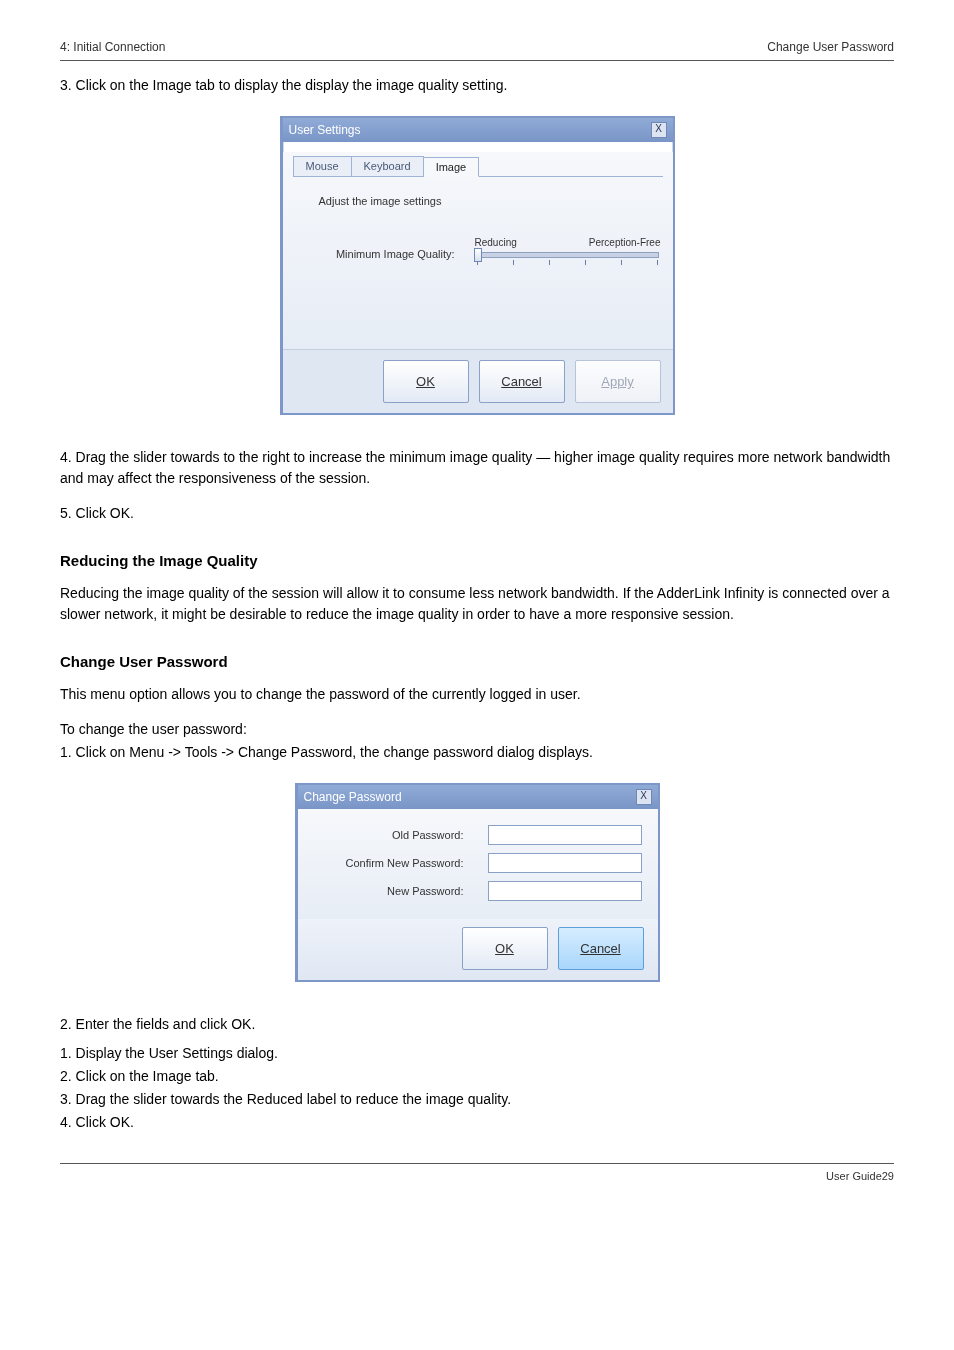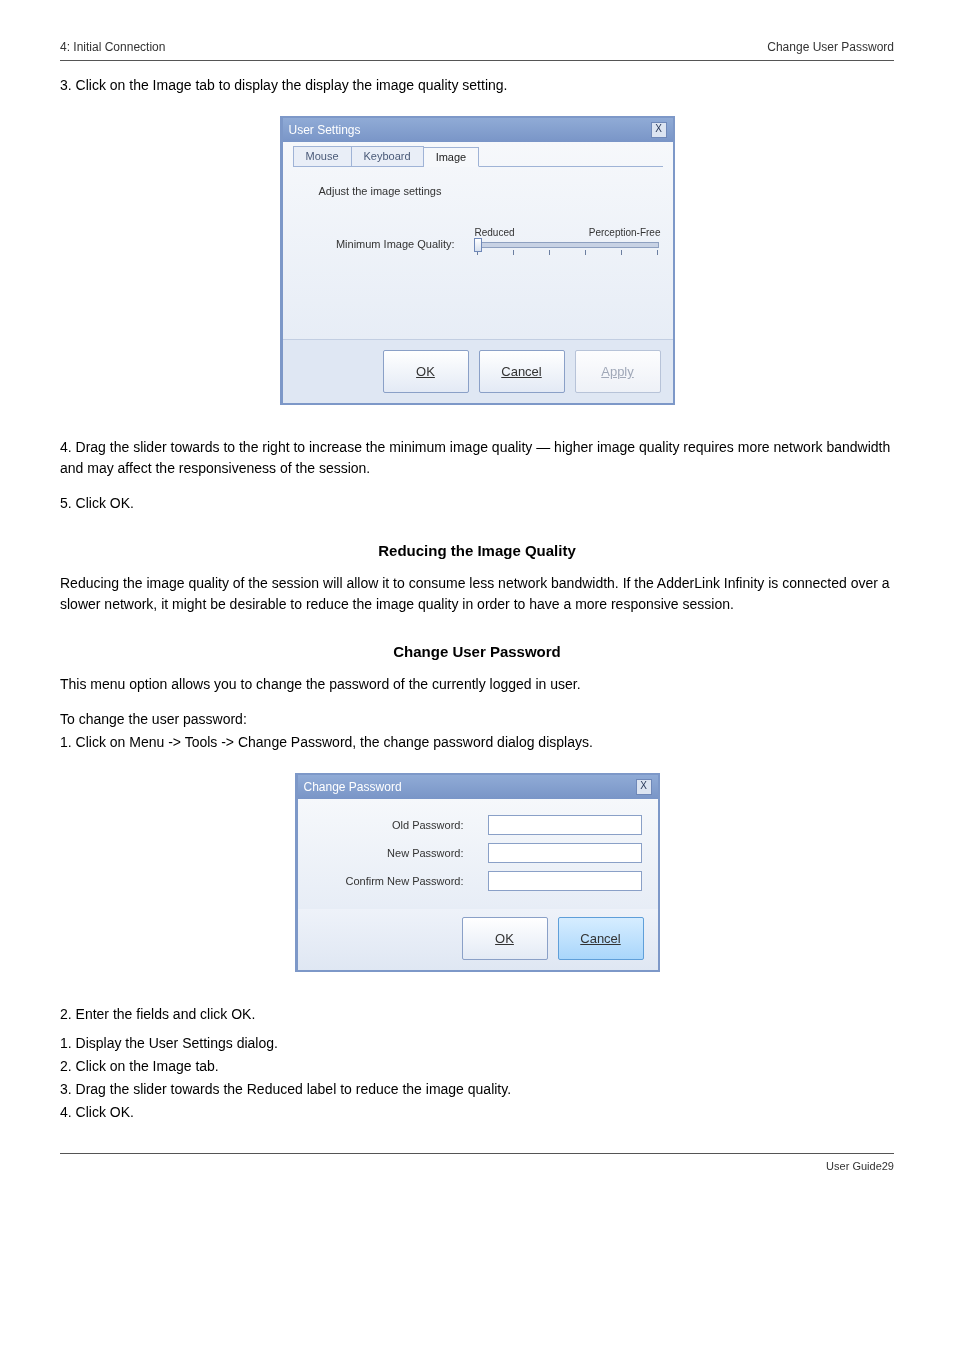--- a/index.html
+++ b/index.html
@@ -32,21 +32,20 @@
   .body-text {
     font-size: 14px;
     line-height: 1.5;
     color: #000;
     margin: 14px 0 8px 0;
   }
   .subheading {
     font-size: 15px;
     font-weight: bold;
     margin: 28px 0 4px 0;
-    text-align: center;
   }
   .footer-row {
     display: flex;
     justify-content: flex-end;
     font-size: 11px;
     color: #333;
     padding-top: 6px;
   }
 
   
@@ -79,20 +78,21 @@
     color: #2a3a5a;
     border: 1px solid #6f88b8;
     font-size: 10px;
     line-height: 12px;
     text-align: center;
     cursor: pointer;
   }
   .dlg1-body {
     padding: 4px 10px 14px 10px;
     background: linear-gradient(#f6f8fb, #e7edf6);
+    margin-top: 10px;
   }
   .tabbar {
     display: flex;
     border-bottom: 1px solid #9fb3d6;
     margin-bottom: 18px;
   }
   .tab {
     padding: 3px 12px;
     border: 1px solid #9fb3d6;
     border-bottom: none;
@@ -262,21 +262,21 @@
         <div class="tabbar">
           <div class="tab">Mouse</div>
           <div class="tab">Keyboard</div>
           <div class="tab active">Image</div>
         </div>
         <div class="instr-line">Adjust the image settings</div>
         <div class="slider-row">
           <div class="slider-label">Minimum Image Quality:</div>
           <div class="slider-block">
             <div class="slider-ends">
-              <span>Reduced</span>
+              <span>Reducing</span>
               <span>Perception-Free</span>
             </div>
             <div class="slider-track">
               <div class="slider-thumb"></div>
             </div>
             <div class="slider-ticks">
               <span></span>
                 <span></span>
                 <span></span>
                 <span></span>
@@ -312,25 +312,25 @@
       <div class="dlg-title">
         <span>Change Password</span>
         <span class="dlg-close">X</span>
       </div>
       <div class="dlg2-body">
         <div class="form-row">
           <label>Old Password:</label>
           <input type="password" style="">
         </div>
         <div class="form-row">
+          <label>Confirm New Password:</label>
+          <input type="password" style="">
+        </div>
+        <div class="form-row">
           <label>New Password:</label>
-          <input type="password" style="">
-        </div>
-        <div class="form-row">
-          <label>Confirm New Password:</label>
           <input type="password" style="">
         </div>
       </div>
       <div class="dlg2-btnrow">
         <div class="btn">OK</div>
         <div class="btn highlight">Cancel</div>
       </div>
     </div>
   </div>
 

